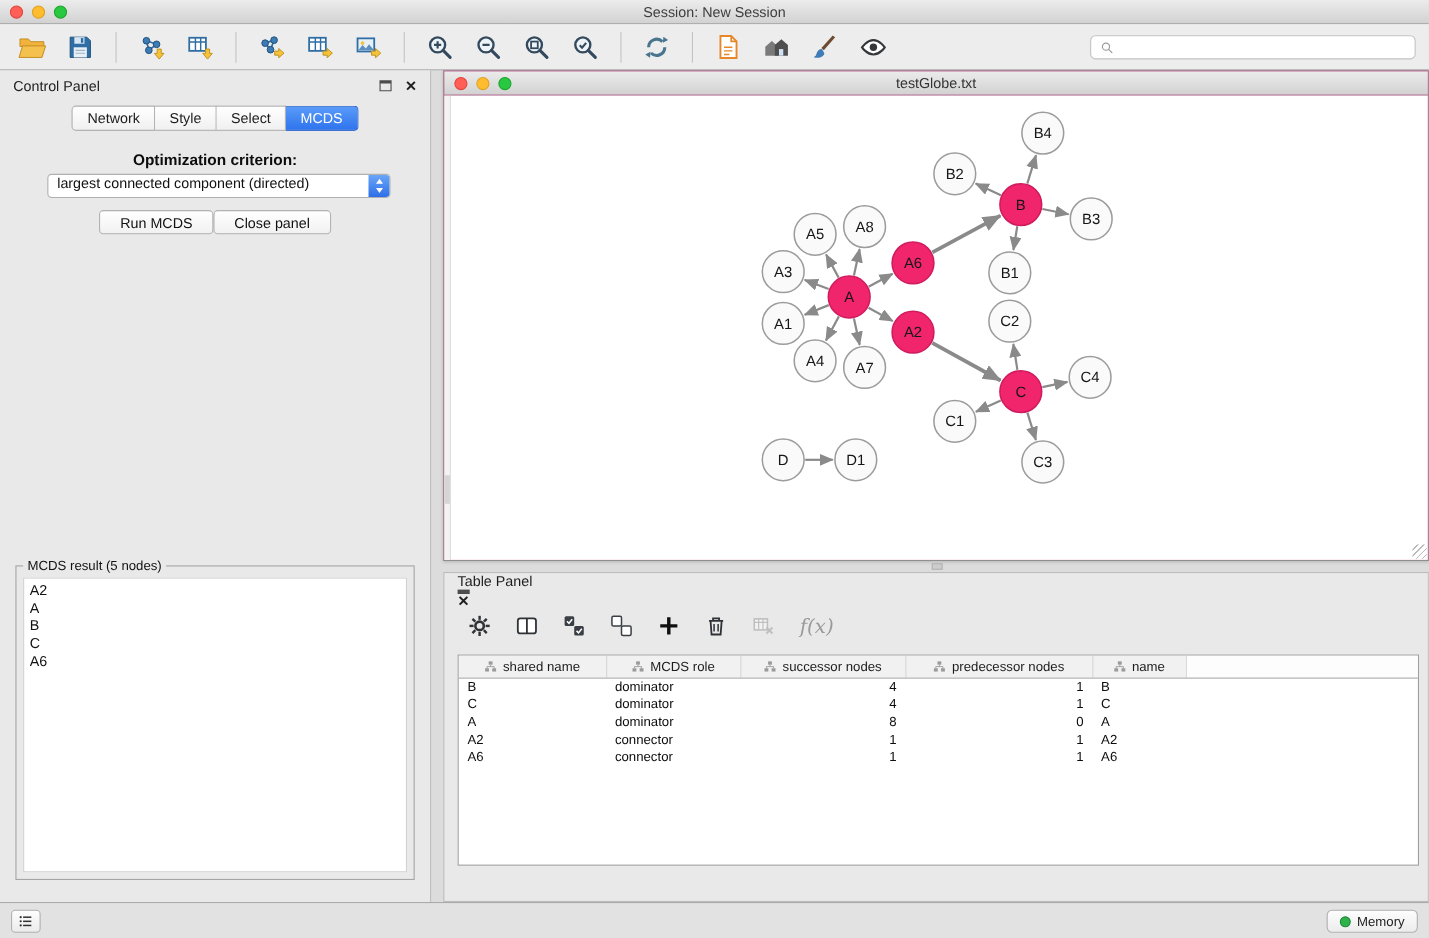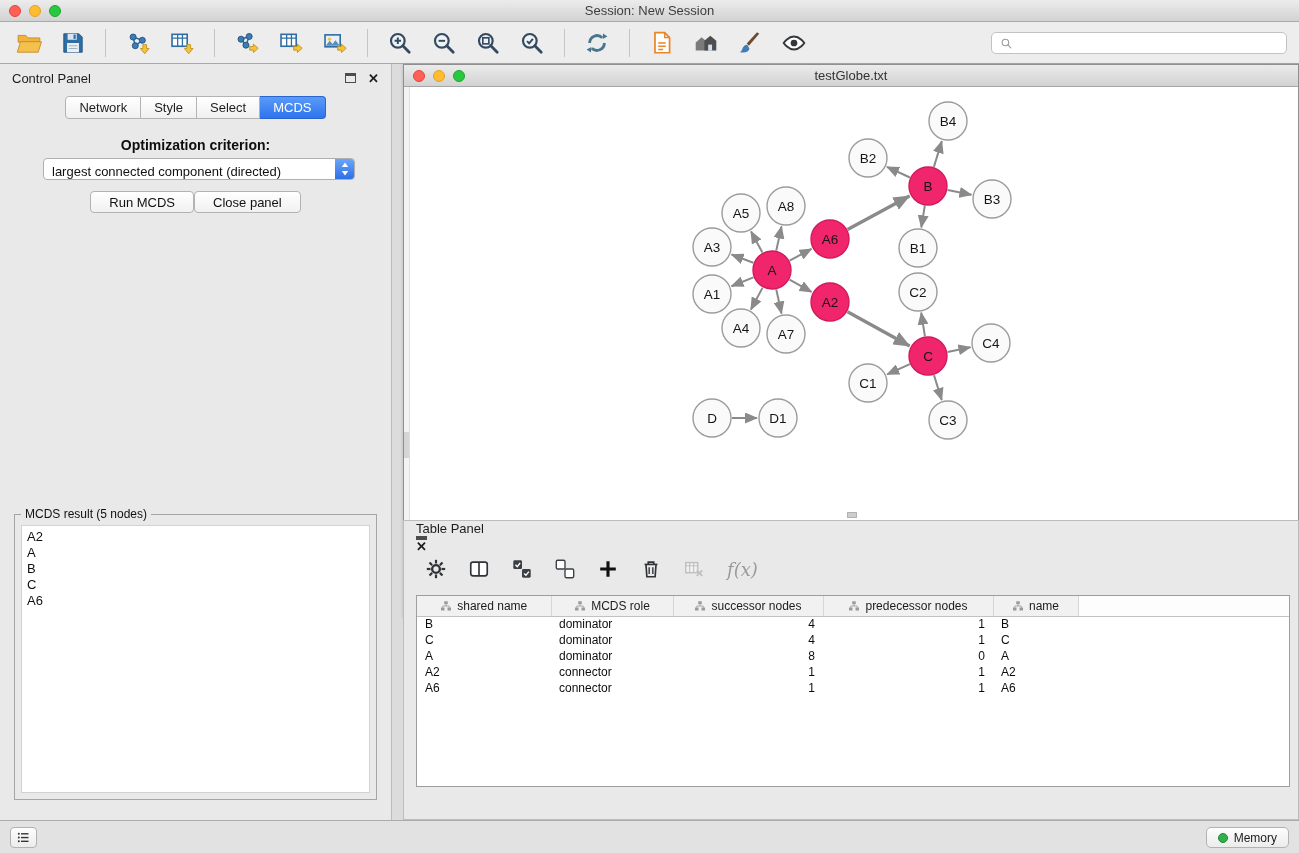--- a/index.html
+++ b/index.html
@@ -42,38 +42,38 @@
   .cp-tabs { display:flex; justify-content:center; margin-top:4px; }
   .seg-tab { font-size:13px; color:#1d1d1d; background:linear-gradient(#ffffff,#f0f0f0);
     border:1px solid #b3b3b3; border-left:none; padding:0 13px; height:23px; display:flex;
     align-items:center; cursor:pointer; white-space:nowrap; }
   .seg-tab:first-child { border-left:1px solid #b3b3b3; border-radius:4px 0 0 4px; }
   .seg-tab:last-child { border-radius:0 4px 4px 0; }
   .seg-tab.active { background:linear-gradient(#5a9bf8,#2e74ee); color:#fff; border-color:#2a64cf; }
   .cp-body { position:absolute; top:58px; left:0; right:0; bottom:0; }
   .opt-label { text-align:center; font-size:14px; font-weight:bold; margin-top:15px; color:#0d0d0d; }
   .dropdown { position:absolute; left:43px; width:312px; top:36px; height:22px; background:#fff;
-    border:1px solid #b0b0b0; border-radius:4px; display:flex; align-items:flex-end; cursor:pointer; }
+    border:1px solid #b0b0b0; border-radius:4px; display:flex; align-items:flex-start; cursor:pointer; }
   .dd-text { font-size:13px; color:#111; padding-left:8px; flex:1; white-space:nowrap; overflow:hidden; }
   .dd-stepper { width:19px; height:20px; border-radius:0 3px 3px 0;
     background:linear-gradient(#6aa6f8,#2e6fe8); display:flex; align-items:center; justify-content:center; flex:none; }
   .cp-buttons { position:absolute; left:0; right:0; top:69px; display:flex; justify-content:center; }
   .mac-btn { height:22px; padding:0 18px; background:linear-gradient(#ffffff,#f1f1f1);
     border:1px solid #b3b3b3; border-radius:4px; font-size:13px; color:#111; cursor:pointer;
     font-family:"Liberation Sans", sans-serif; }
   .groupbox { position:absolute; left:14px; right:14px; top:392px; bottom:20px; border:1px solid #a5a5a5; }
   .gb-title { position:absolute; top:-8px; left:6px; background:#e9e9e9; padding:0 4px; font-size:12px; color:#111; }
   .gb-list { position:absolute; left:6px; right:6px; top:10px; bottom:6px; background:#fff;
     border:1px solid #d2d2d2; list-style:none; padding:3px 5px; overflow:hidden; }
   .gb-list li { font-size:13px; line-height:16px; color:#111; cursor:default; }
 
   
   .right-area { position:absolute; left:403px; top:64px; width:896px; height:756px; }
 
-  .network-window { position:absolute; left:0; top:0; width:896px; height:553px;
+  .network-window { position:absolute; left:0; top:0; width:896px; height:446px;
     border:1px solid #8f8f8f; background:#ec4899; box-shadow:0 1px 3px rgba(0,0,0,.18); }
   .net-titlebar { position:relative; height:22px; background:linear-gradient(#ebebeb,#d2d2d2);
     border-bottom:1px solid #a6a6a6; }
   .net-title { text-align:center; line-height:21px; font-size:13px; color:#333; }
   .net-canvas { position:absolute; left:0; top:22px; right:0; bottom:0; background:#fff; overflow:hidden; }
   #graph-svg { position:absolute; left:0; top:0; font-family:"Liberation Sans", sans-serif; }
   .canvas-gutter { position:absolute; left:0; top:0; bottom:0; width:6px; background:#f3f3f3;
     border-right:1px solid #dedede; cursor:col-resize; }
   .gutter-handle { position:absolute; left:0; top:345px; width:5px; height:26px; background:#d5d5d5; }
   .resize-grip { position:absolute; right:1px; bottom:1px; width:13px; height:13px;

